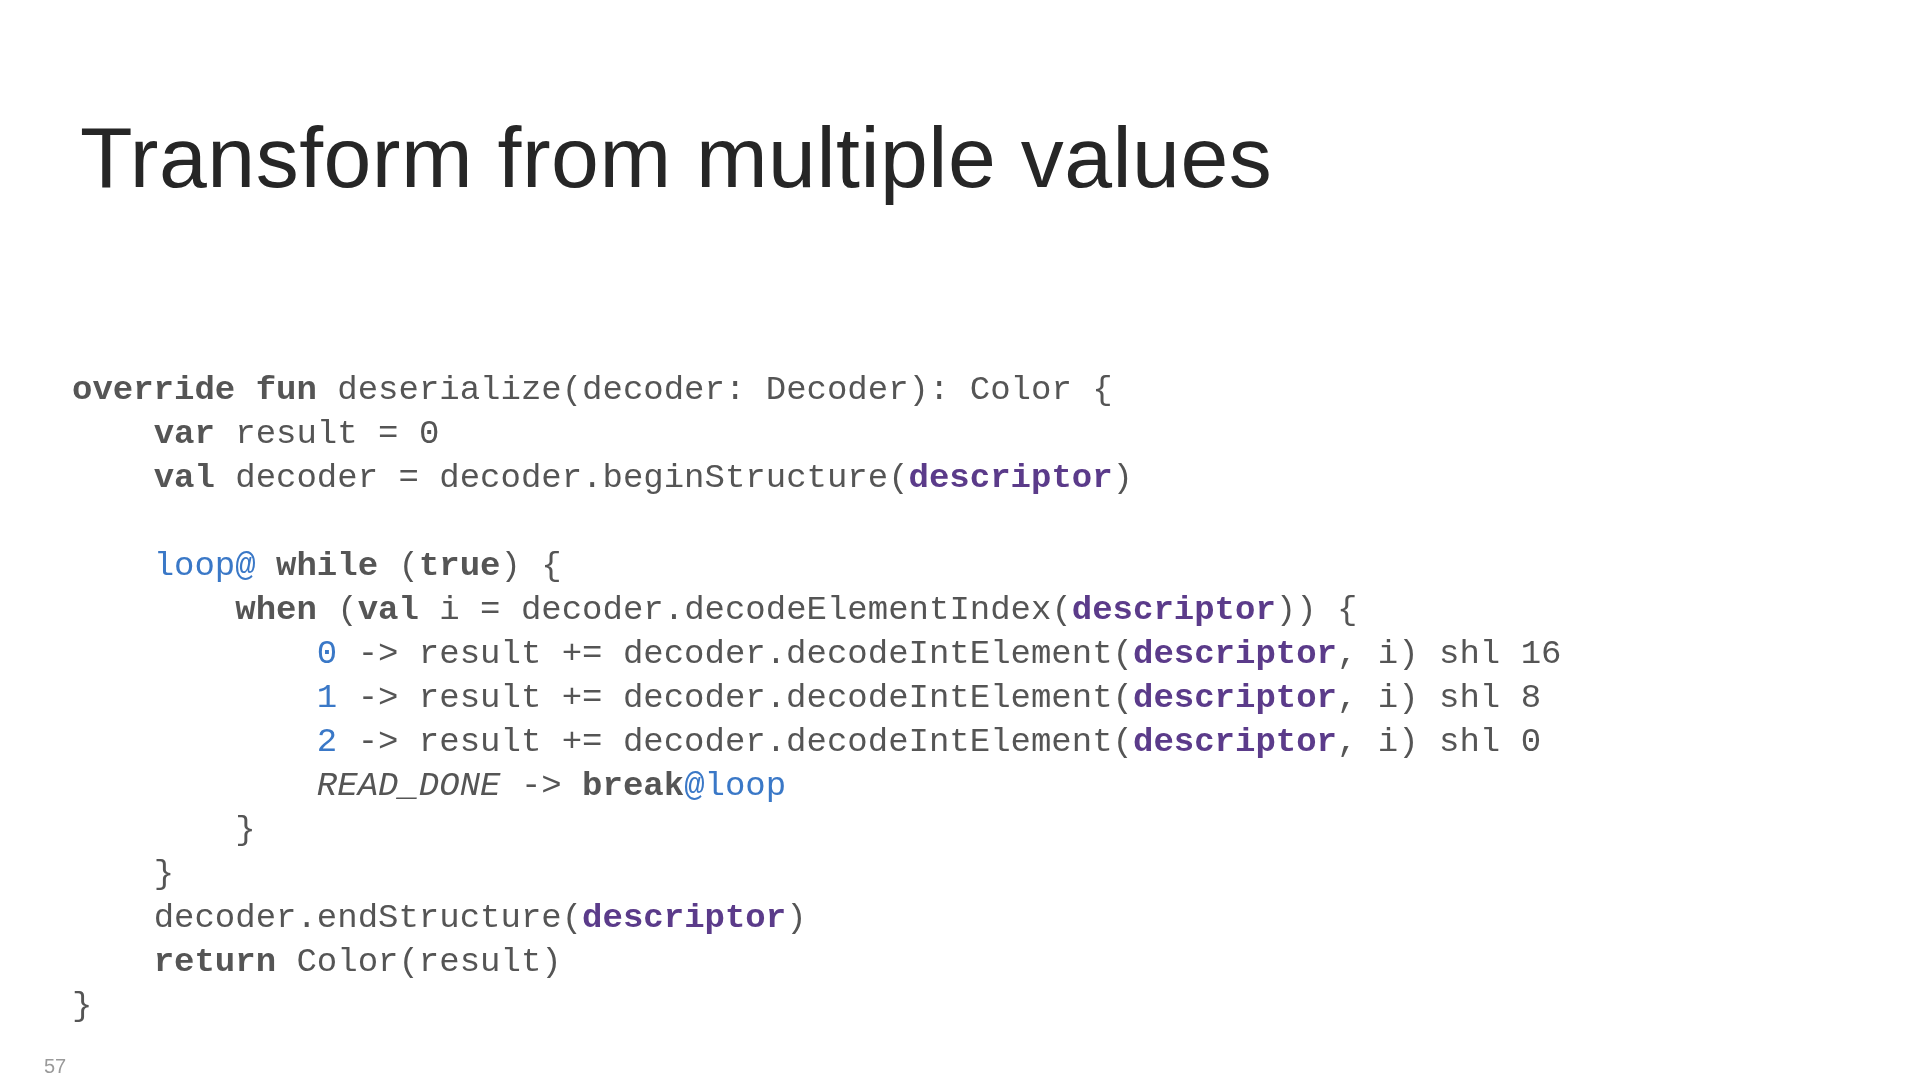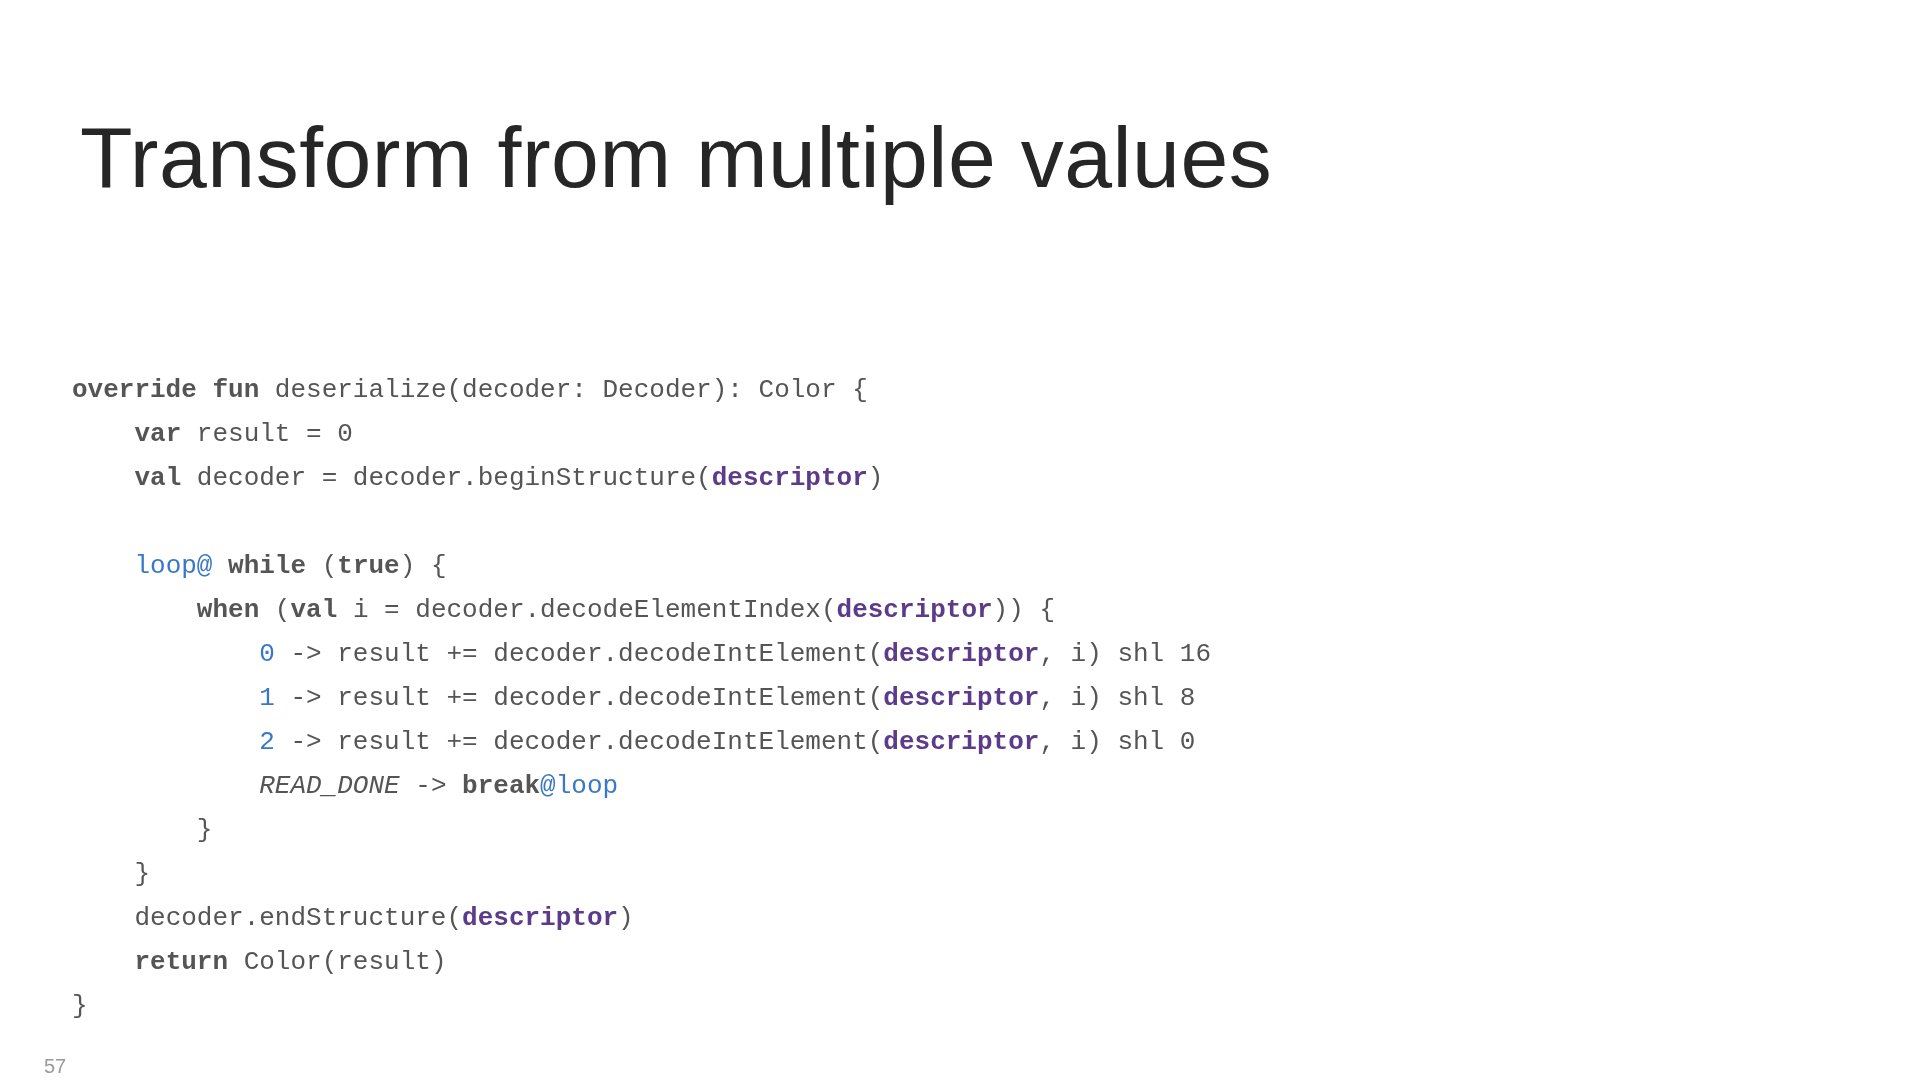--- a/index.html
+++ b/index.html
@@ -26,21 +26,21 @@
     font-size: 86px;
     font-weight: 300;
     color: #262626;
     letter-spacing: 0.5px;
   }
   .code {
     position: absolute;
     left: 72px;
     top: 330px;
     font-family: "Consolas", "Menlo", "Courier New", monospace;
-    font-size: 26px;
+    font-size: 34px;
     line-height: 44px;
     white-space: pre;
     color: #555;
   }
   .kw   { font-weight: 700; color: #555; }
   .kwp  { font-weight: 700; color: #5b3b8a; } 
   .lbl  { color: #3a78c7; }                   
   .itc  { font-style: italic; color: #555; }  
   .num  { color: #3a78c7; }                   
   .pageno {

